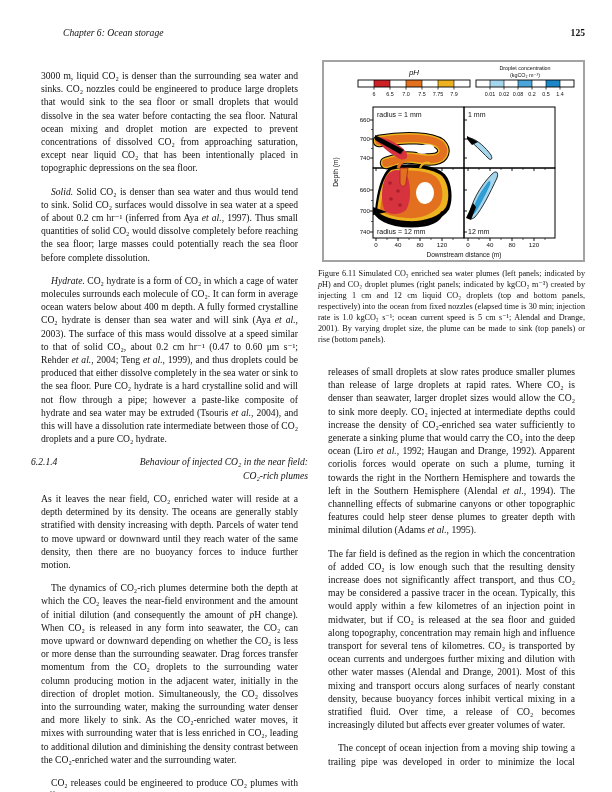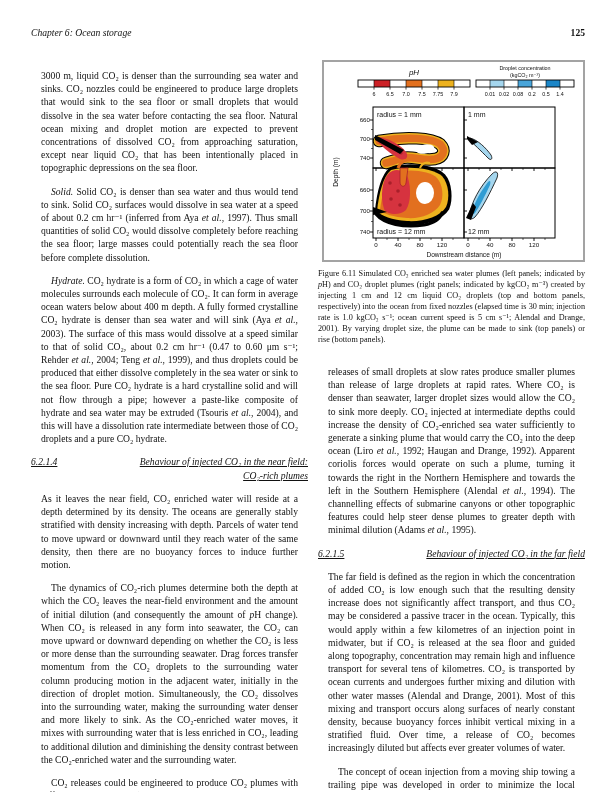--- a/index.html
+++ b/index.html
@@ -1,29 +1,29 @@
 <!DOCTYPE html>
 <html><head>
 <meta charset="utf-8">
 <style>
   html,body{margin:0;padding:0;background:#888;}
   .page{position:relative;width:612px;height:792px;background:#ffffff;margin:0 auto;
         font-family:"Liberation Serif","DejaVu Serif",serif;color:#111;}
   .i{font-style:italic;}
   .b{font-weight:normal;}
   .header{position:absolute;top:27px;left:31px;width:554px;font-size:9.6px;}
-  .h-left{font-style:italic;}
+  .h-left{font-style:italic;margin-left:32px;}
   .h-right{position:absolute;right:0;top:0;font-weight:bold;font-style:normal;}
   .col{position:absolute;font-size:9.6px;line-height:13.2px;text-align:justify;}
   .col-left{left:31px;top:59px;width:277px;}
   .col-right-text{left:318px;top:355px;width:267px;}
   p.para{margin:10px;}
   p.ind{text-indent:10px;}
   p.cont{text-align-last:justify;}
-  .sect{display:flex;font-style:italic;margin:5px 0 4px 0;text-decoration:underline;}
+  .sect{display:flex;font-style:italic;margin:5px 0 4px 0;}
   .sect .num{width:48px;flex:none;font-style:italic;}
   .sect .ttl{flex:1;text-align:right;}
   .figure-box{position:absolute;left:322px;top:60px;width:263px;height:202px;
               border:2px solid #a3a3a3;box-sizing:border-box;background:#fff;}
   .caption{position:absolute;left:318px;top:268px;width:267px;font-size:8.2px;
            line-height:11.05px;text-align:justify;}
   svg{display:block;}
   svg text{font-family:"Liberation Sans","DejaVu Sans",sans-serif;fill:#111;}
   .t5{font-size:5.4px;}
   .t6{font-size:6.2px;}
@@ -185,21 +185,17 @@
         <text class="t7" x="53" y="172">radius = 12 mm</text>
         <text class="t7" x="144" y="172">12 mm</text>
       </g>
     </svg>
   </div>
 
   <div class="caption"><span class="b">Figure 6.11</span><span> Simulated CO₂ enriched sea water plumes (left panels; indicated by </span><span class="i">p</span><span>H) and CO₂ droplet plumes (right panels; indicated by kgCO₂ m⁻³) created by injecting 1 cm and 12 cm liquid CO₂ droplets (top and bottom panels, respectively) into the ocean from fixed nozzles (elapsed time is 30 min; injection rate is 1.0 kgCO₂ s⁻¹; ocean current speed is 5 cm s⁻¹; Alendal and Drange, 2001). By varying droplet size, the plume can be made to sink (top panels) or rise (bottom panels).</span></div>
 
   <div class="col col-right-text">
     <p class="para"><span>releases of small droplets at slow rates produce smaller plumes than release of large droplets at rapid rates. Where CO₂ is denser than seawater, larger droplet sizes would allow the CO₂ to sink more deeply. CO₂ injected at intermediate depths could increase the density of CO₂-enriched sea water sufficiently to generate a sinking plume that would carry the CO₂ into the deep ocean (Liro </span><span class="i">et al.</span><span>, 1992; Haugan and Drange, 1992). Apparent coriolis forces would operate on such a plume, turning it towards the right in the Northern Hemisphere and towards the left in the Southern Hemisphere (Alendal </span><span class="i">et al.</span><span>, 1994). The channelling effects of submarine canyons or other topographic features could help steer dense plumes to greater depth with minimal dilution (Adams </span><span class="i">et al.</span><span>, 1995).</span></p>
-    <div class="sect">
-      <span class="num">6.2.1.5</span>
-      <span class="ttl">Behaviour of injected CO₂ in the far field</span>
-    </div>
     <p class="para">The far field is defined as the region in which the concentration of added CO₂ is low enough such that the resulting density increase does not significantly affect transport, and thus CO₂ may be considered a passive tracer in the ocean. Typically, this would apply within a few kilometres of an injection point in midwater, but if CO₂ is released at the sea floor and guided along topography, concentration may remain high and influence transport for several tens of kilometres. CO₂ is transported by ocean currents and undergoes further mixing and dilution with other water masses (Alendal and Drange, 2001). Most of this mixing and transport occurs along surfaces of nearly constant density, because buoyancy forces inhibit vertical mixing in a stratified fluid. Over time, a release of CO₂ becomes increasingly diluted but affects ever greater volumes of water.</p>
     <p class="para ind cont">The concept of ocean injection from a moving ship towing a trailing pipe was developed in order to minimize the local</p>
   </div>
 
 </div>
 
 </body></html>

